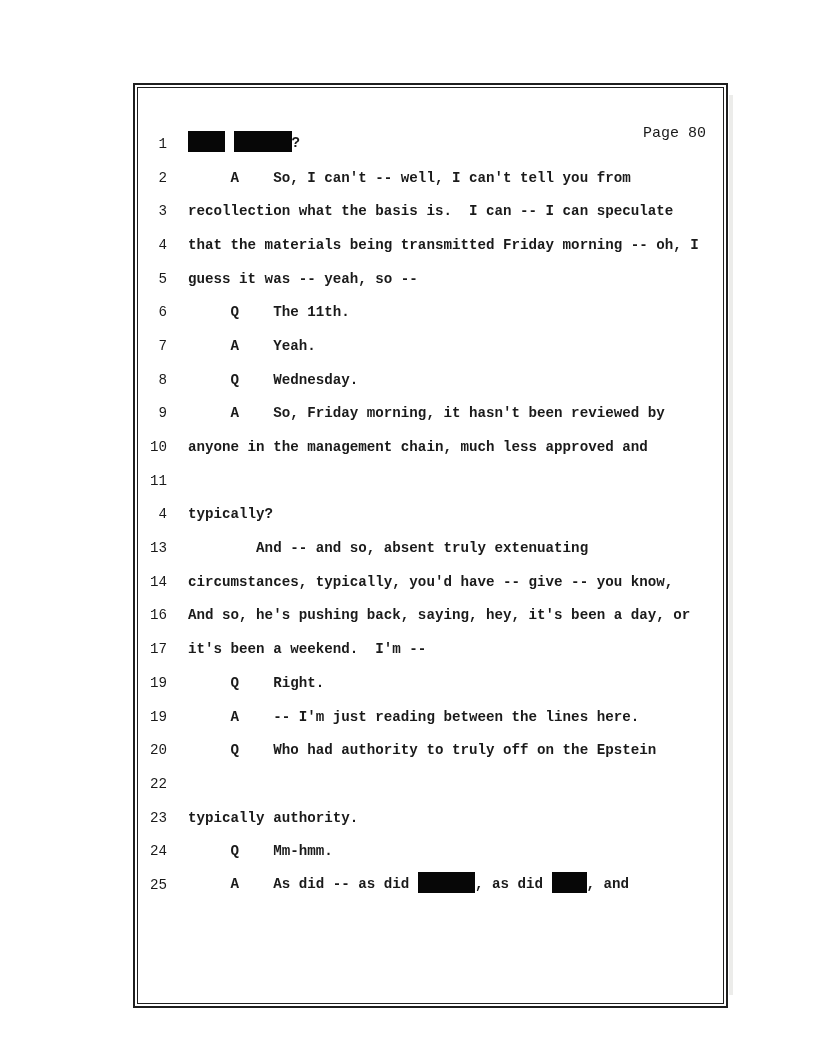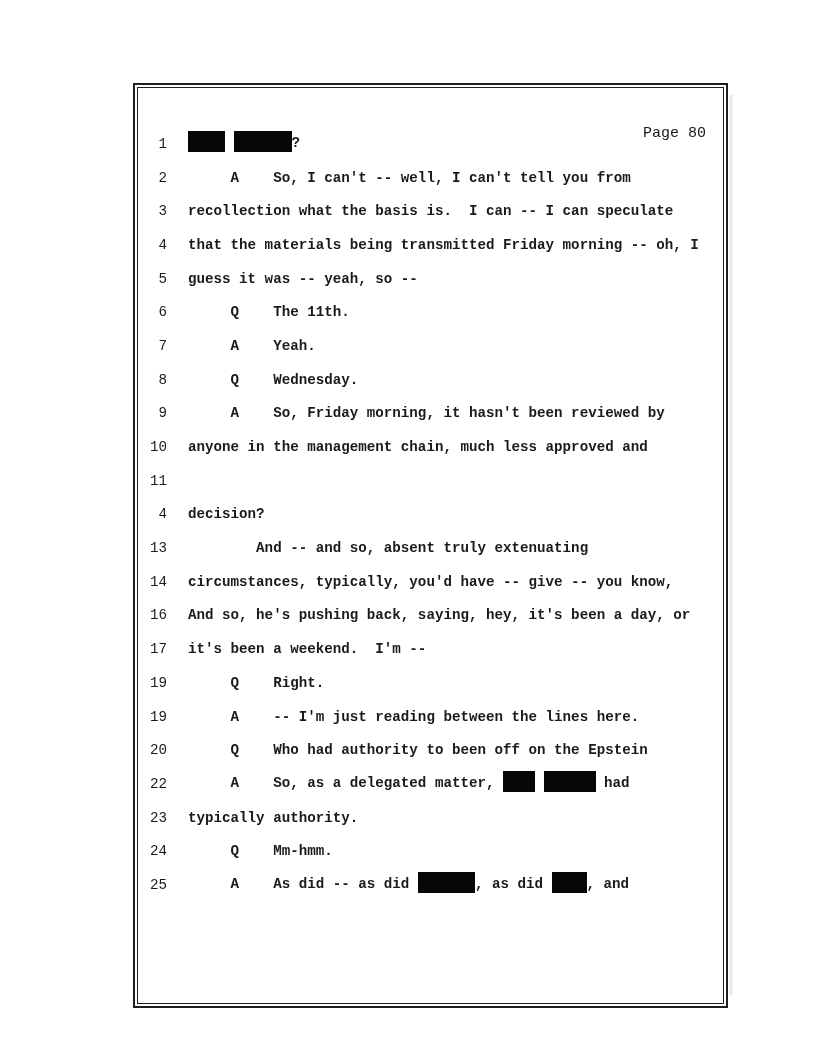--- a/index.html
+++ b/index.html
@@ -134,21 +134,21 @@
       </div>
       <div class="line">
         <span class="num">10</span>
         <span class="content"><span class="txt">anyone in the management chain, much less approved and</span></span>
       </div>
       <div class="line">
         <span class="num">11</span>
       </div>
       <div class="line">
         <span class="num">4</span>
-        <span class="content"><span class="txt">decision?</span></span>
+        <span class="content"><span class="txt">typically?</span></span>
       </div>
       <div class="line">
         <span class="num">13</span>
         <span class="content"><span class="txt">        And -- and so, absent truly extenuating</span></span>
       </div>
       <div class="line">
         <span class="num">14</span>
         <span class="content"><span class="txt">circumstances, typically, you'd have -- give -- you know,</span></span>
       </div>
       <div class="line">
@@ -162,25 +162,24 @@
       <div class="line bold">
         <span class="num">19</span>
         <span class="content"><span class="txt">     Q    Right.</span></span>
       </div>
       <div class="line">
         <span class="num">19</span>
         <span class="content"><span class="txt">     A    -- I'm just reading between the lines here.</span></span>
       </div>
       <div class="line bold">
         <span class="num">20</span>
-        <span class="content"><span class="txt">     Q    Who had authority to been off on the Epstein</span></span>
+        <span class="content"><span class="txt">     Q    Who had authority to truly off on the Epstein</span></span>
       </div>
       <div class="line">
         <span class="num">22</span>
-        <span class="content"><span class="txt">     A    So, as a delegated matter, </span><span class="redact" style="width: 32px; background: rgb(7, 7, 7);"></span><span class="txt"> </span><span class="redact" style="width: 52px; background: rgb(7, 7, 7);"></span><span class="txt"> had</span></span>
       </div>
       <div class="line">
         <span class="num">23</span>
         <span class="content"><span class="txt">typically authority.</span></span>
       </div>
       <div class="line bold">
         <span class="num">24</span>
         <span class="content"><span class="txt">     Q    Mm-hmm.</span></span>
       </div>
       <div class="line">

